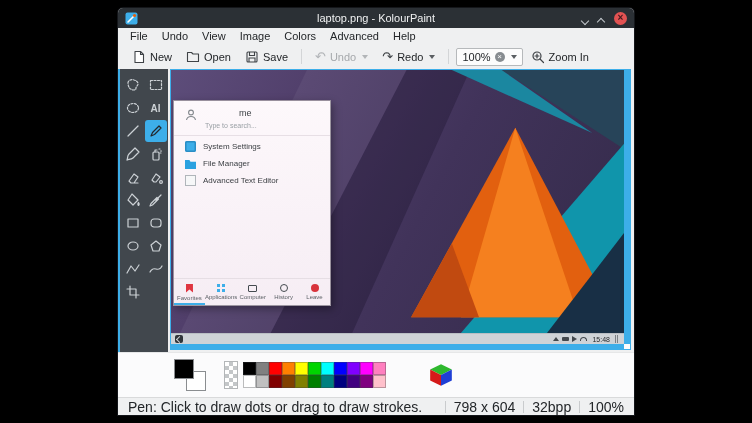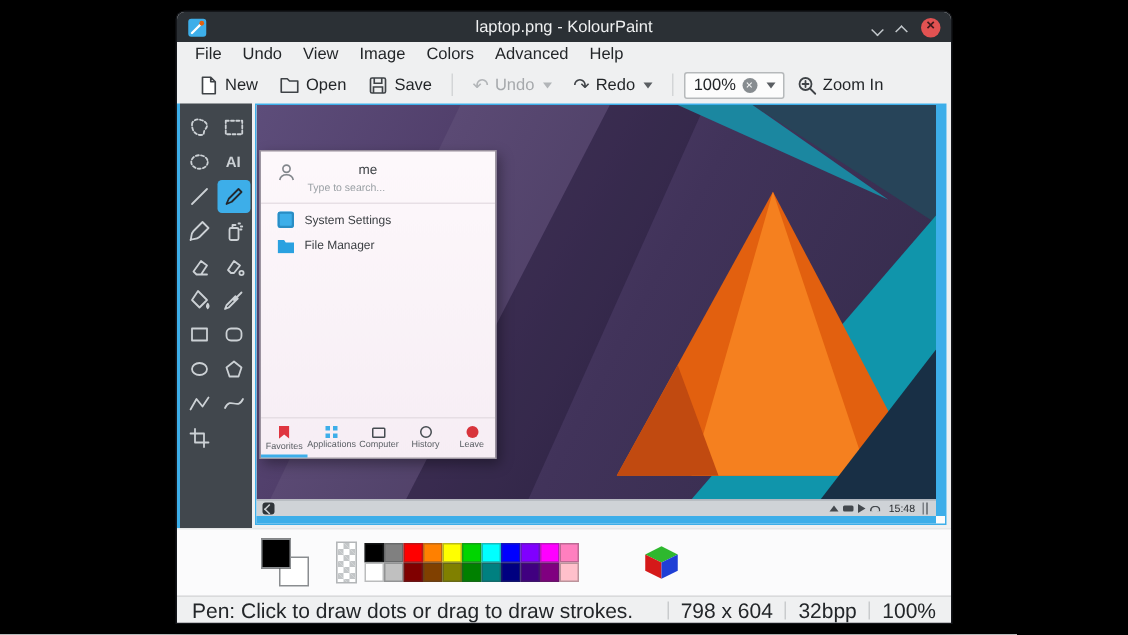--- a/index.html
+++ b/index.html
@@ -354,20 +354,24 @@
               </div>
               <div class="l-div"></div>
               <div class="l-item">
                 <span class="l-ico ico-settings"></span>
                 <span class="l-label"><span>System Settings</span><span class="l-cap"></span></span>
               </div>
               <div class="l-item">
                 <span class="l-ico ico-folder"></span>
                 <span class="l-label"><span>File Manager</span><span class="l-cap"></span></span>
               </div>
+              <div class="l-item">
+                <span class="l-ico ico-doc"></span>
+                <span class="l-label"><span>Advanced Text Editor</span><span class="l-cap"></span></span>
+              </div>
               <div class="l-tabs">
                 <div class="l-tab active">
                   <span class="ti ti-fav"></span>
                   <span>Favorites</span>
                 </div>
                 <div class="l-tab">
                   <span class="ti ti-apps"></span>
                   <span>Applications</span>
                 </div>
                 <div class="l-tab">

